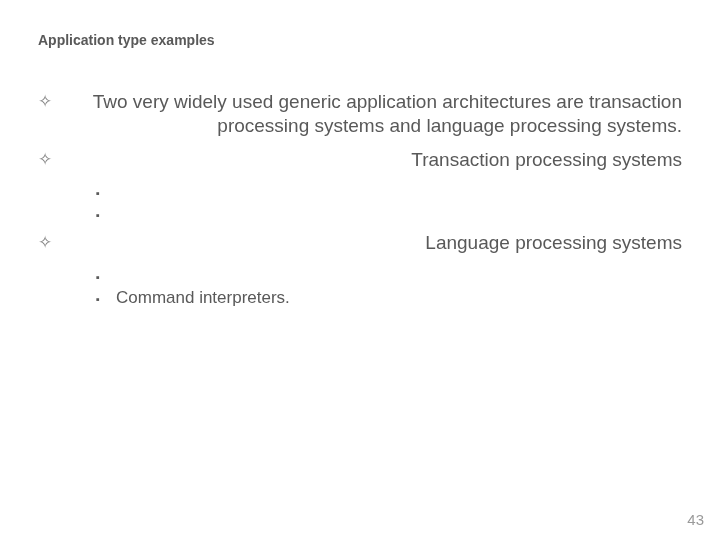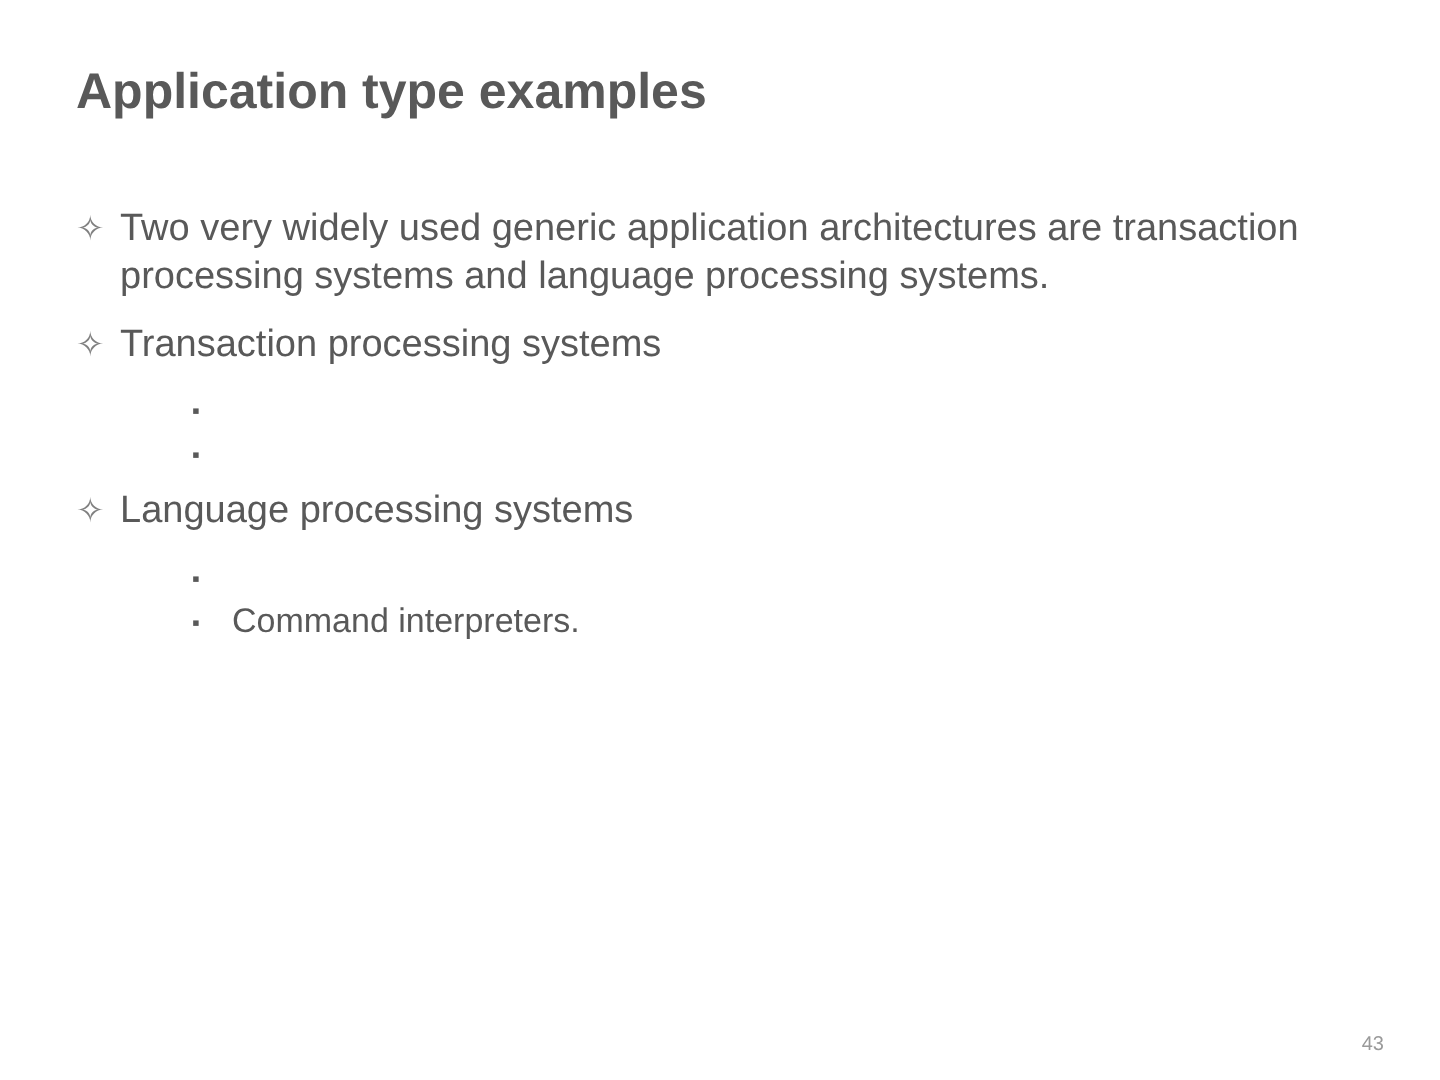--- a/index.html
+++ b/index.html
@@ -7,63 +7,63 @@
   body {
     font-family: Arial, Helvetica, sans-serif;
     background: #fff;
     color: #595959;
     position: relative;
   }
   .slide {
     padding: 32px 38px 0 38px;
   }
   .title {
-    font-size: 25px;
+    font-size: 14px;
     font-weight: bold;
     color: #595959;
     margin-bottom: 42px;
   }
   .bullet-l1 {
     display: flex;
     align-items: flex-start;
     font-size: 19px;
     color: #595959;
     line-height: 1.25;
     margin-bottom: 10px;
   }
   .bullet-l1 .marker {
     flex: 0 0 auto;
     width: 22px;
     font-size: 17px;
     color: #808080;
     padding-top: 1px;
   }
-  .bullet-l1 .text { flex: 1 1 auto; }
+  .bullet-l1 .text { flex: 1 1 auto; text-align: right; }
   .bullet-l2 {
     display: flex;
     align-items: flex-start;
     font-size: 17px;
     color: #595959;
     line-height: 1.35;
     margin-left: 58px;
     margin-bottom: 2px;
   }
   .bullet-l2 .marker {
     flex: 0 0 auto;
     width: 20px;
     font-size: 11px;
     color: #595959;
     padding-top: 5px;
   }
   .group { margin-bottom: 8px; }
   .page-num {
     position: absolute;
-    right: 28px;
+    right: 16px;
     bottom: 12px;
-    font-size: 10px;
+    font-size: 15px;
     color: #9a9a9a;
   }
 </style>
 </head>
 <body>
 
 <div class="slide">
   <h1 class="title">Application type examples</h1>
 
   <div class="group">

